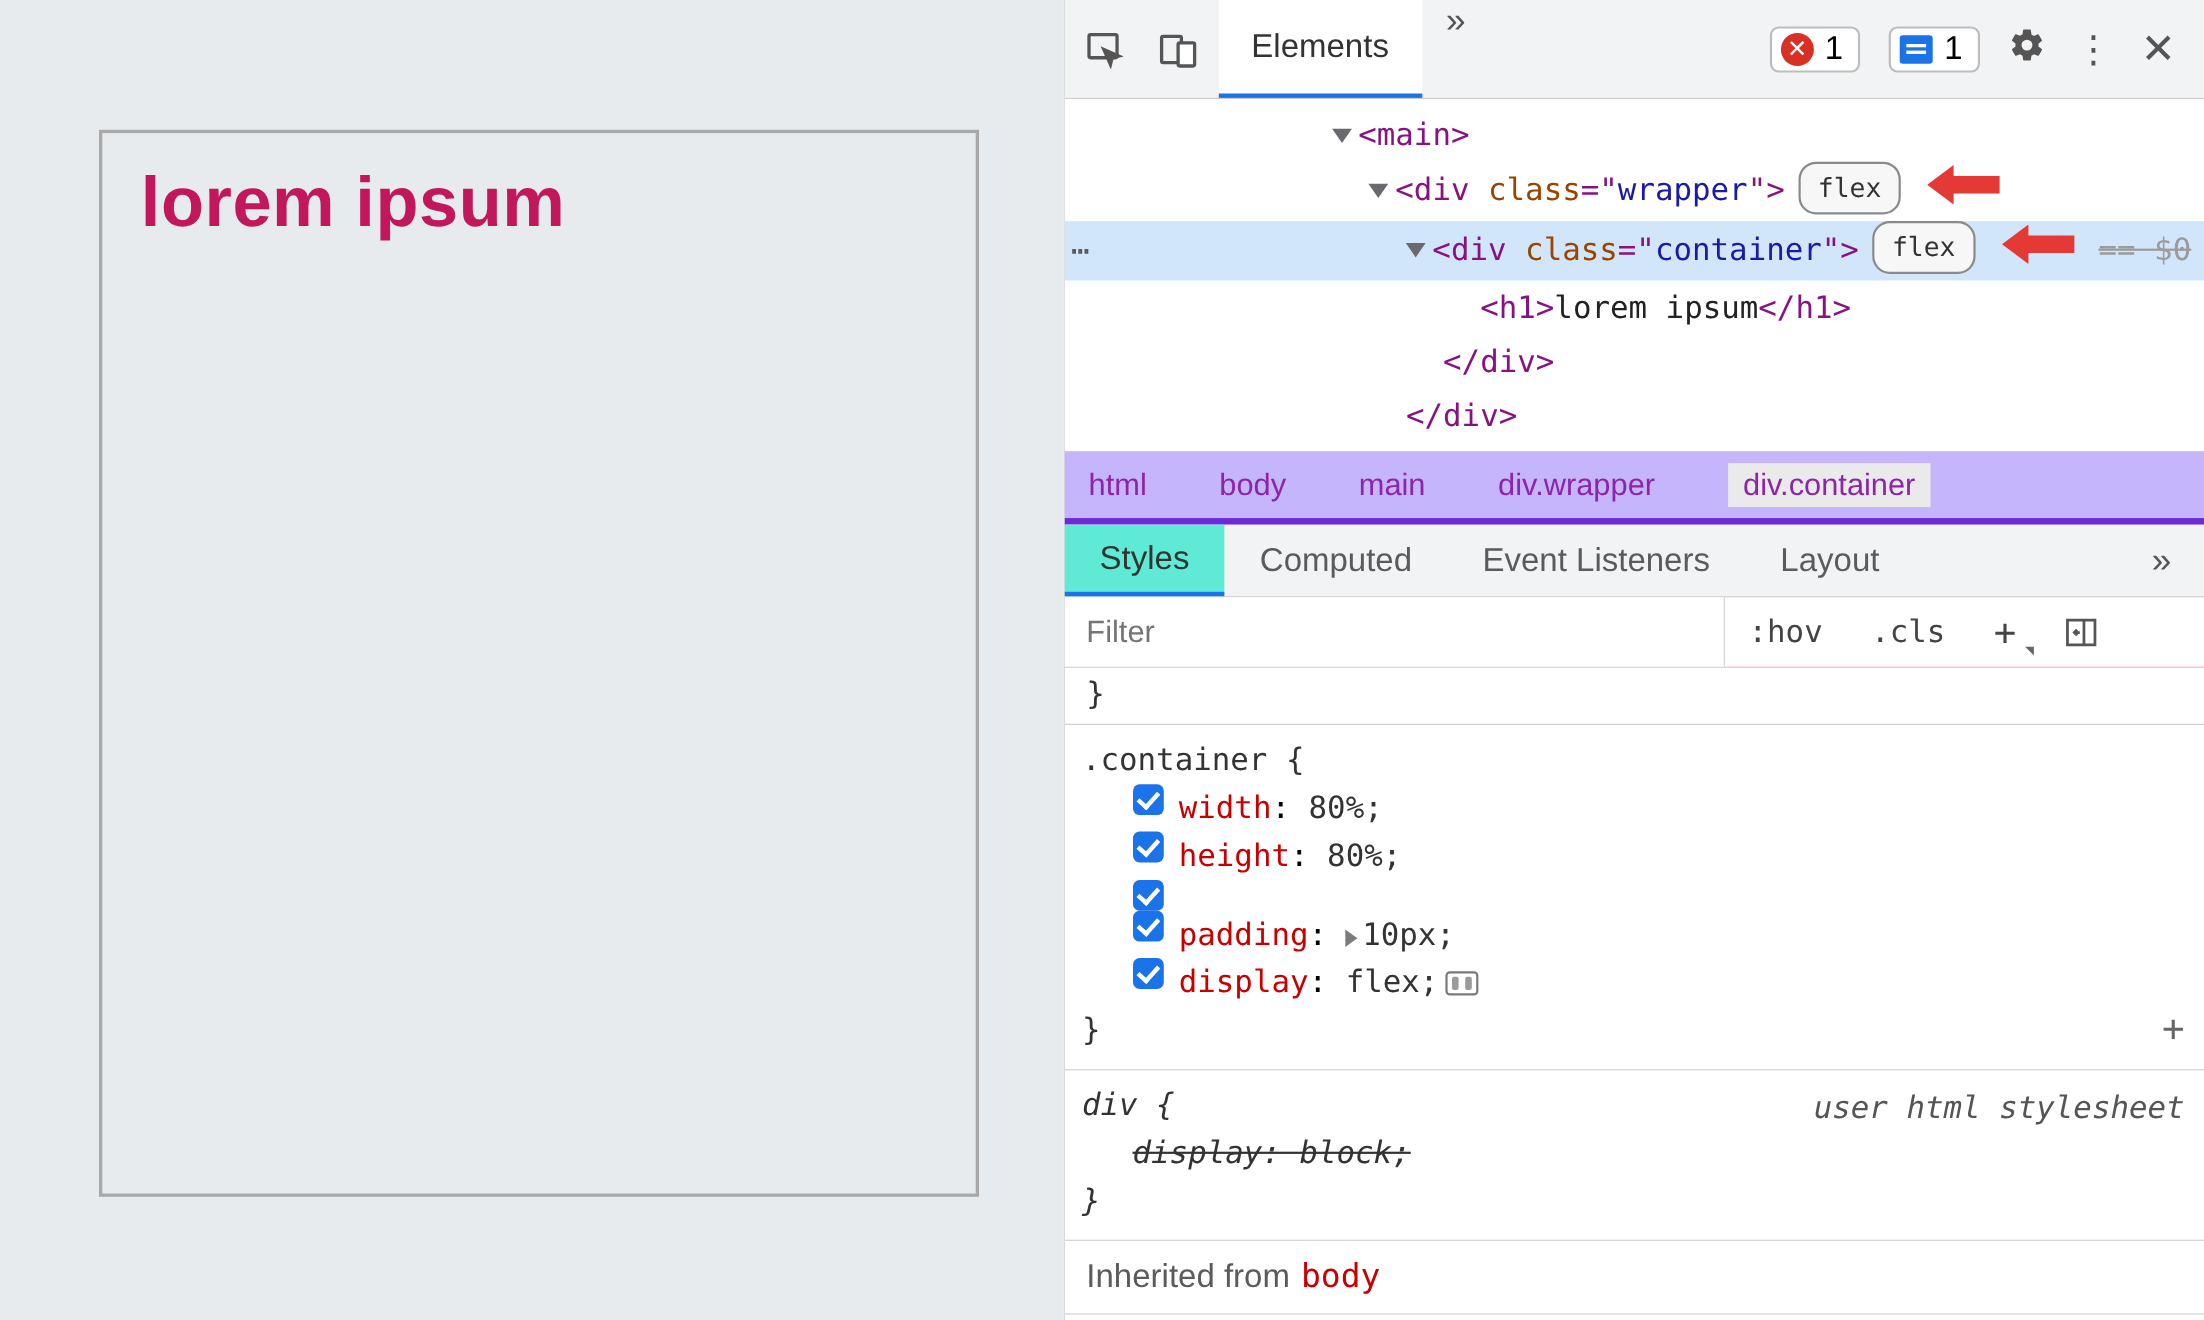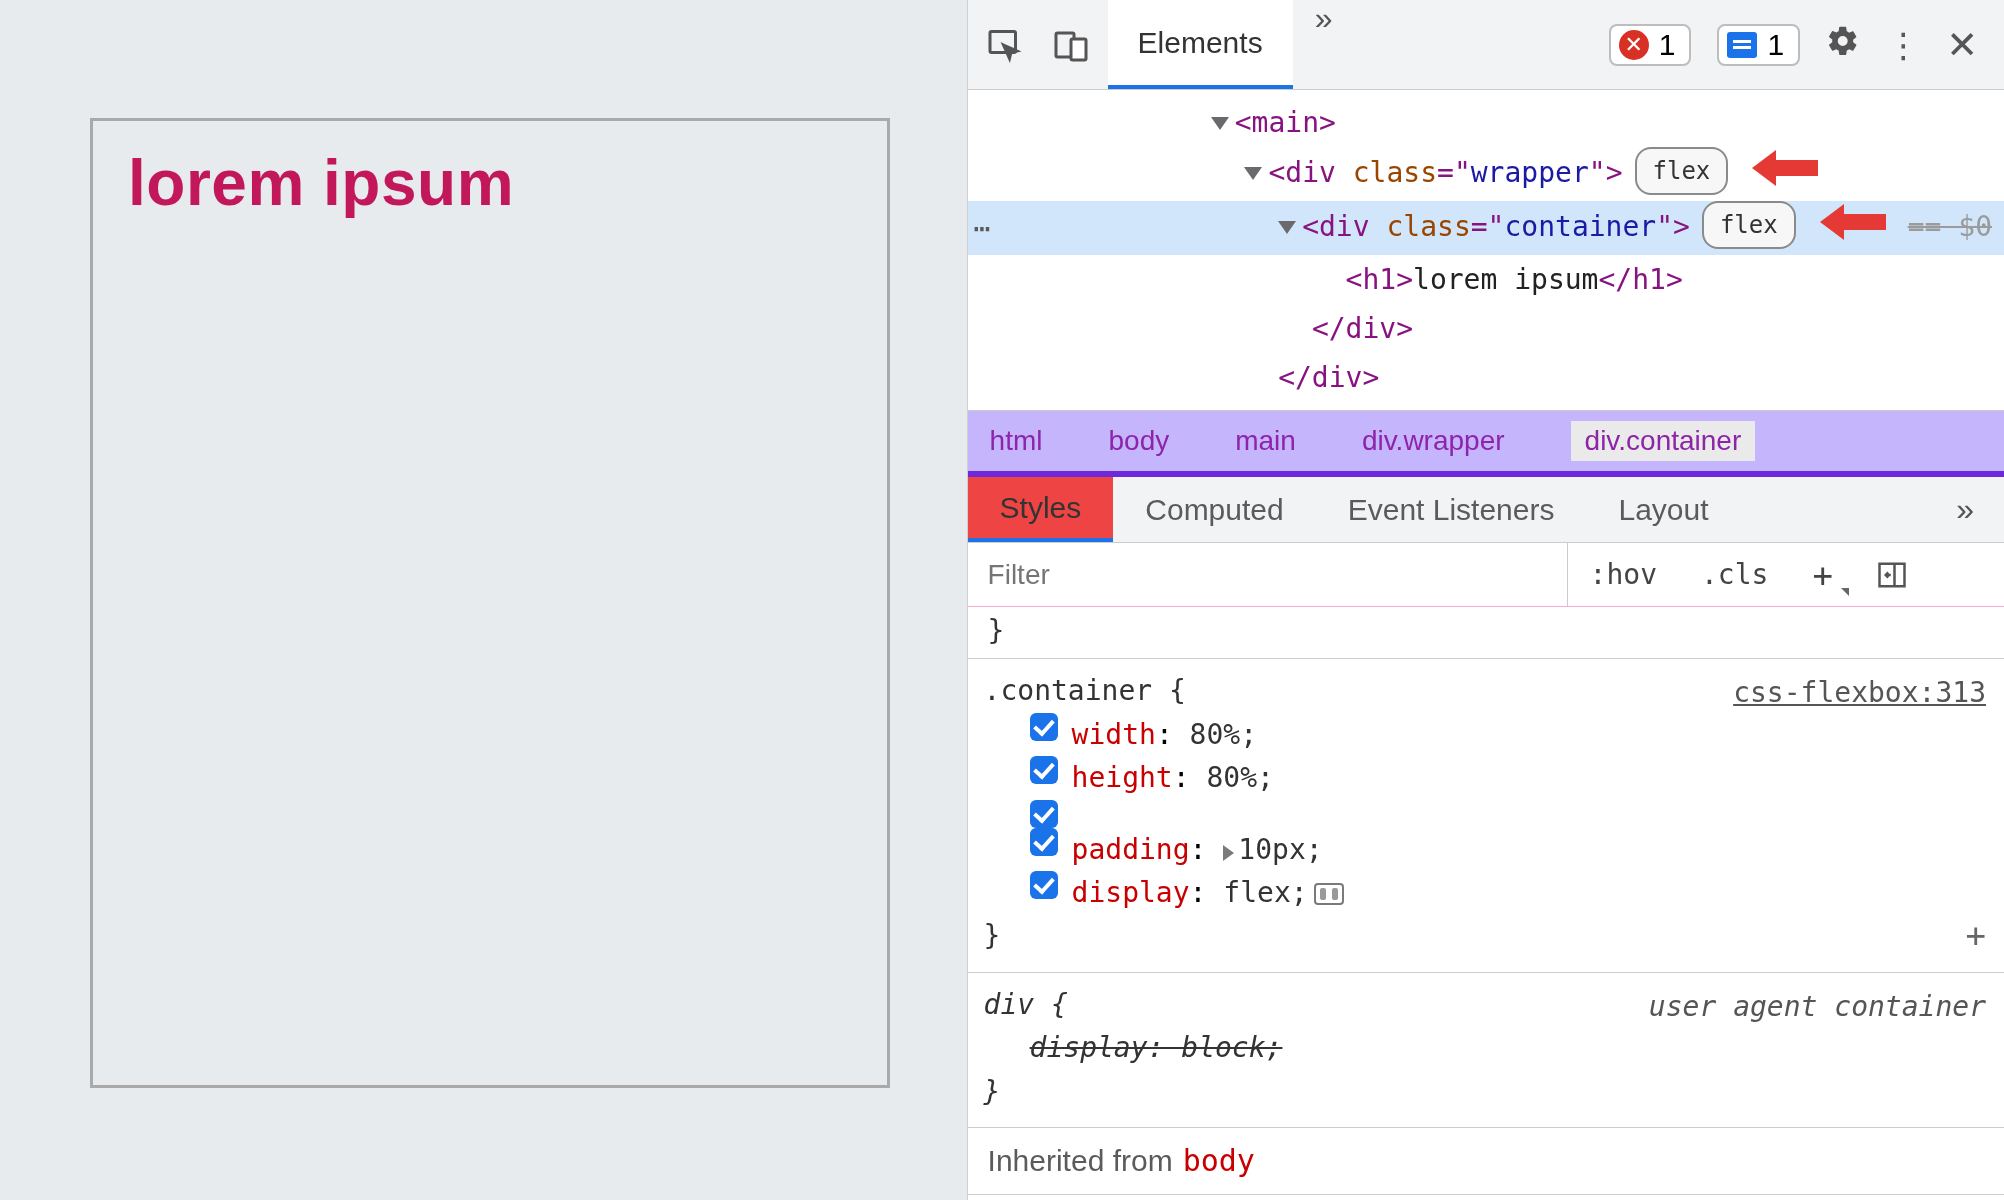--- a/index.html
+++ b/index.html
@@ -204,21 +204,21 @@
   }
   .ptab{
     padding:0 32px;
     color:#5b5b5b;
     height:100%;
     display:flex; align-items:center;
   }
   .ptab.active{
     color:#333;
     border-bottom:4px solid #1a73e8;
-    background:#ef4444;
+    background:#5eead4;
   }
   .ptab.chev{ margin-left:auto; font-size:32px; color:#555; padding-right:30px;}
 
   
   .filter-row{
     display:flex;
     align-items:stretch;
     border-bottom:1px solid #f9a8d4;
     height:64px;
     font-size:28px;
@@ -400,21 +400,20 @@
         </svg>
     </span>
   </div>
 
   <div class="rules">
     <div class="rule" style="padding:2px 20px 6px;">
       <span class="selector">}</span>
     </div>
 
     <div class="rule">
-      <span class="src">css-flexbox:313</span>
       <div class="selector">.container {</div>
       <div class="decl">
         <input type="checkbox" checked="" style="">
         <span><span class="prop">width</span>: <span class="val">80%;</span></span>
       </div>
       <div class="decl">
         <input type="checkbox" checked="" style="">
         <span><span class="prop">height</span>: <span class="val">80%;</span></span>
       </div>
       <div class="decl">
@@ -426,21 +425,21 @@
       </div>
       <div class="decl">
         <input type="checkbox" checked="" style="">
         <span><span class="prop">display</span>: <span class="val">flex;</span><span class="flex-icon"></span></span>
       </div>
       <div class="selector">}</div>
       <span class="plus-corner">+</span>
     </div>
 
     <div class="rule">
-      <span class="src ua">user agent container</span>
+      <span class="src ua">user html stylesheet</span>
       <div class="selector" style="font-style:italic;">div {</div>
       <div class="ua-decl"><span class="strike">display: block;</span></div>
       <div class="selector" style="font-style:italic;">}</div>
     </div>
 
     <div class="inh">
       <span>Inherited from</span><span class="bd">body</span>
     </div>
 
     <div class="rule last" style="border-bottom:none; padding-bottom:0;">

